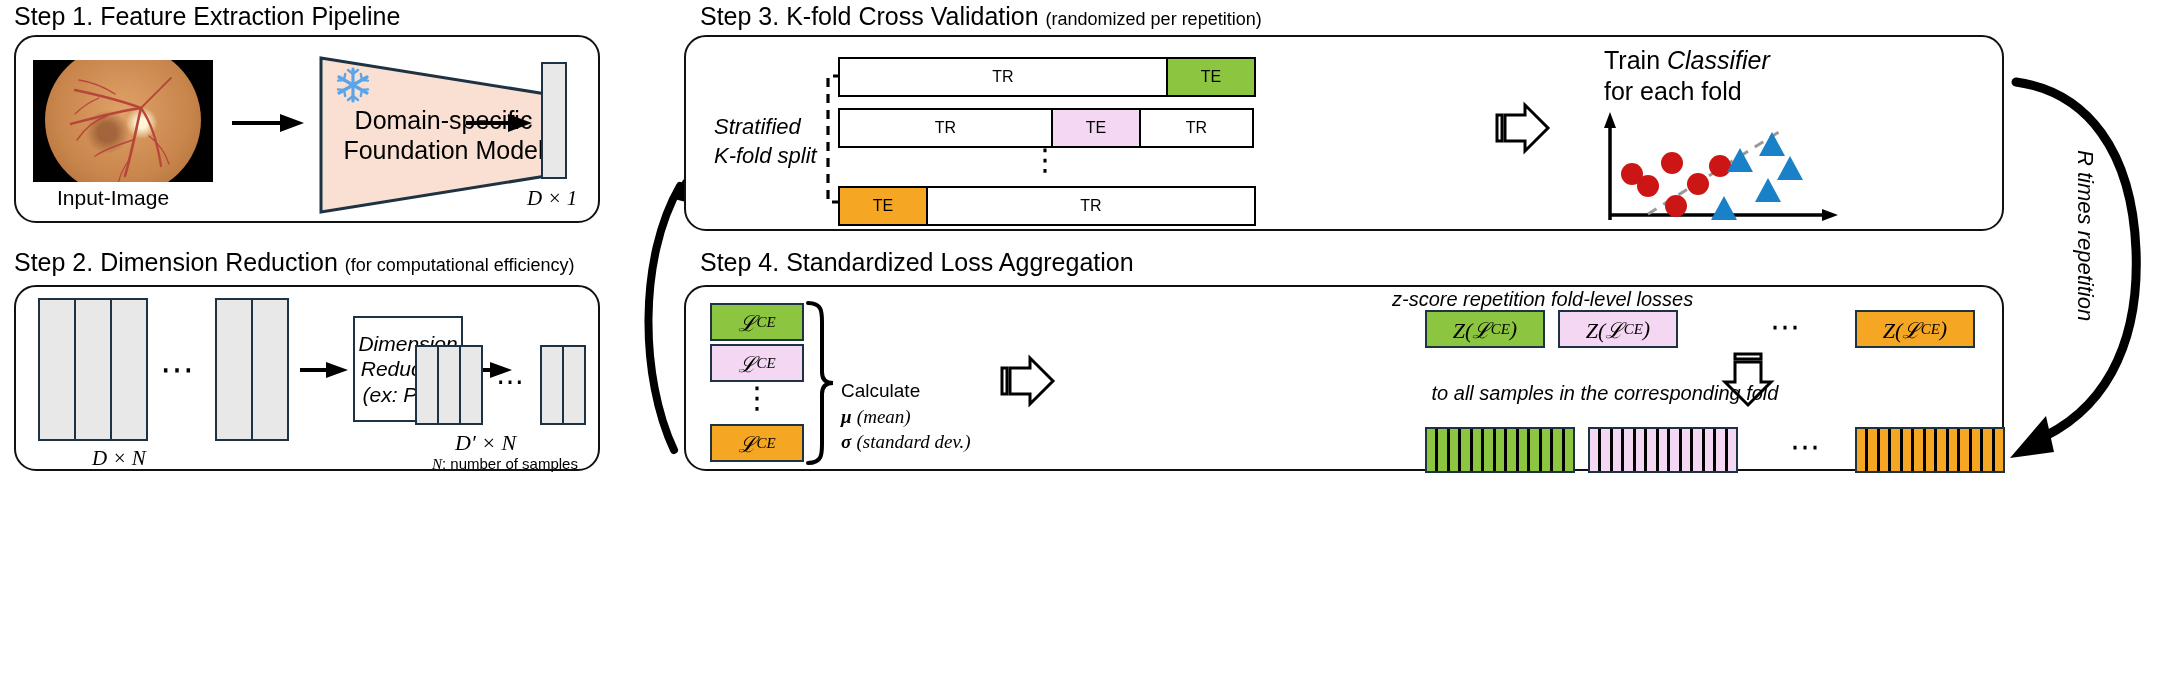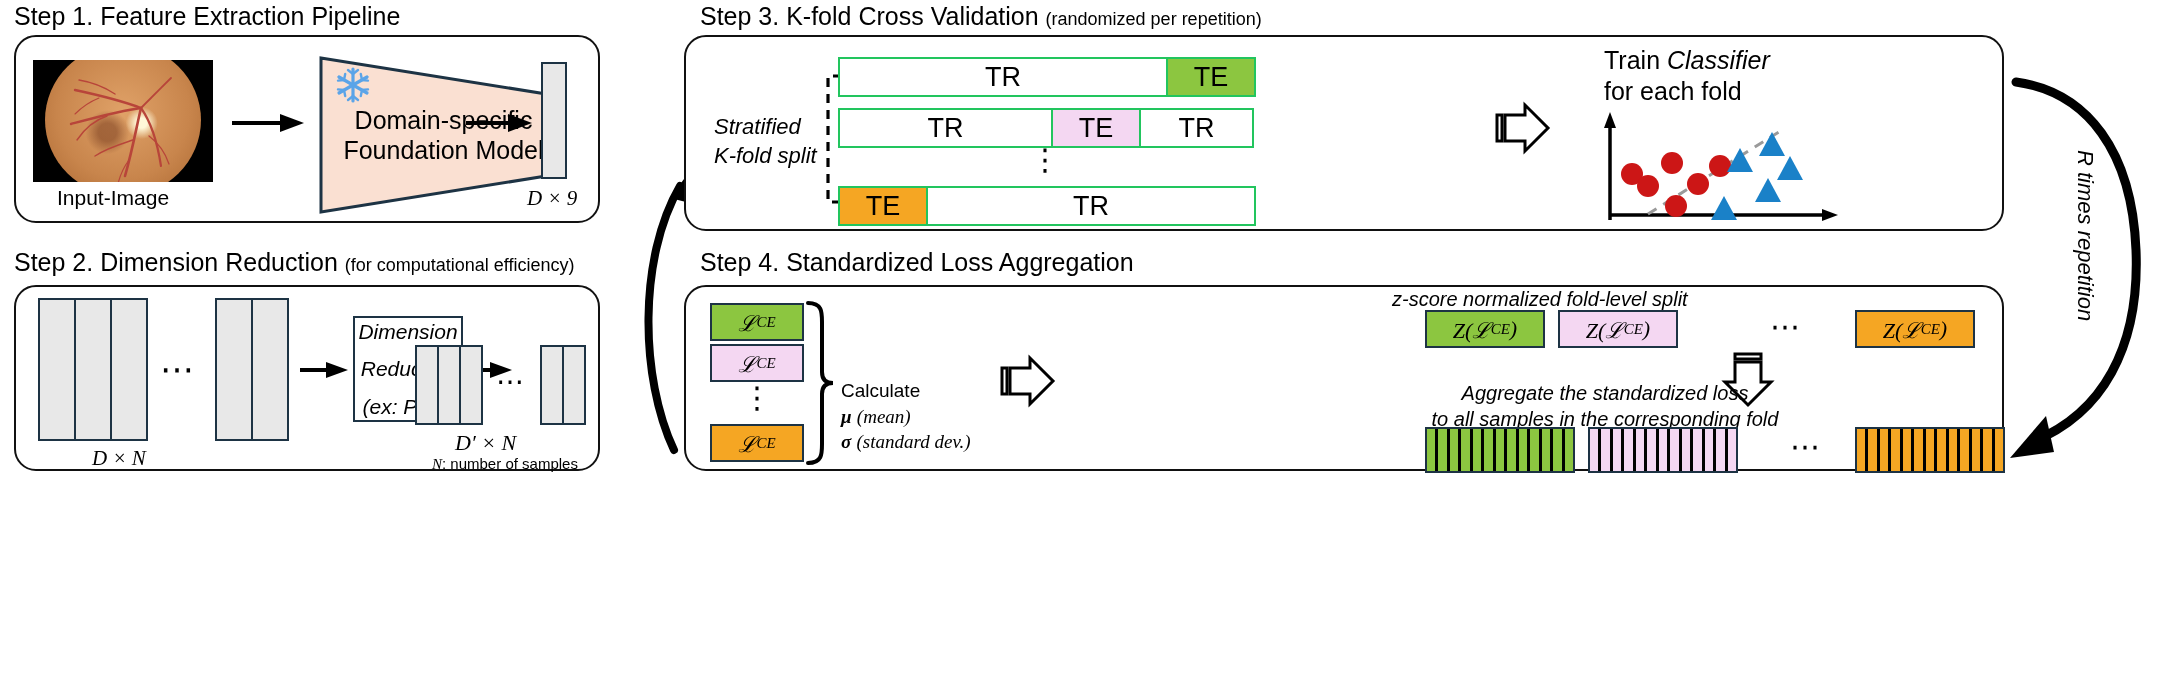--- a/index.html
+++ b/index.html
@@ -66,26 +66,26 @@
   .vdots {
     font-size: 30px;
     line-height: 0.55;
     text-align: center;
     color: #000;
   }
 
   
   .foldrow { display: flex; height: 40px; }
   .foldseg {
-    border: 2px solid #22c55e;
+    border: 2px solid #000000;
     margin-left: -2px;
     display: flex;
     align-items: center;
     justify-content: center;
-    font-size: 27px;
+    font-size: 16px;
     color: #000;
   }
   .foldseg:first-child { margin-left: 0; }
 
   .box-dim {
     border: 2px solid #1d3344;
     background: #fff;
     display: flex;
     align-items: center;
     justify-content: center;
@@ -177,21 +177,21 @@
   <div>Domain-specific</div>
   <div>Foundation Model</div>
 </div>
 
 <svg class="abs" style="left:466px; top:112px;" width="66" height="22" viewBox="0 0 66 22">
   <line x1="0" y1="11" x2="46" y2="11" stroke="#000" stroke-width="4"></line>
   <polygon points="42,2 66,11 42,20" fill="#000"></polygon>
 </svg>
 
 <div class="abs featblock" style="left:541px; top:62px; width:26px; height:117px;"></div>
-<div class="abs mathital" style="left:527px; top:186px; font-size:21px;">D × 9</div>
+<div class="abs mathital" style="left:527px; top:186px; font-size:21px;">D × 1</div>
 
 <div class="abs step-title" style="left:14px; top:250px;">
   <span>Step 2. Dimension Reduction</span>
   <span class="sub">(for computational efficiency)</span>
 </div>
 
 <div class="abs panel" style="left:14px; top:285px; width:586px; height:186px;"></div>
 
 <div class="abs colgroup" style="left:38px; top:298px; height:143px;">
   <div style="width:38px;"></div>
@@ -203,21 +203,21 @@
   <div style="width:38px;"></div>
     <div style="width:38px;"></div>
 </div>
 <div class="abs mathital" style="left:92px; top:446px; font-size:21px;">D × N</div>
 
 <svg class="abs" style="left:300px; top:360px;" width="48" height="20" viewBox="0 0 48 20">
   <line x1="0" y1="10" x2="30" y2="10" stroke="#000" stroke-width="4"></line>
   <polygon points="26,2 48,10 26,18" fill="#000"></polygon>
 </svg>
 
-<div class="abs box-dim it" style="left:353px; top:316px; width:110px; height:106px; font-size:21px; line-height:1.22; flex-direction:column;gap:12px;">
+<div class="abs box-dim it" style="left:353px; top:316px; width:110px; height:106px; font-size:21px; line-height:1.22; flex-direction:column;">
   <div>Dimension</div>
   <div>Reduction</div>
   <div>(ex: PCA)</div>
 </div>
 
 <svg class="abs" style="left:468px; top:360px;" width="44" height="20" viewBox="0 0 44 20">
   <line x1="0" y1="10" x2="26" y2="10" stroke="#000" stroke-width="4"></line>
   <polygon points="22,2 44,10 22,18" fill="#000"></polygon>
 </svg>
 
@@ -359,21 +359,21 @@
     <span class="mathital" style="font-weight:bold;">σ</span>
     <span class="mathital">(standard dev.)</span>
   </div>
 </div>
 
 <svg class="abs" style="left:1000px; top:355px;" width="56" height="52" viewBox="0 0 56 52">
   <polygon points="10,13 30,13 30,3 53,26 30,49 30,39 10,39" fill="#fff" stroke="#000" stroke-width="3"></polygon>
   <rect x="2" y="13" width="5" height="26" fill="#fff" stroke="#000" stroke-width="3"></rect>
 </svg>
 
-<div class="abs it" style="left:1392px; top:288px; font-size:20px;">z-score normalized fold-level split</div>
+<div class="abs it" style="left:1392px; top:288px; font-size:20px;">z-score repetition fold-level losses</div>
 
 <div class="abs chip" style="left:1425px; top:310px; width:120px; height:38px; background:#8CC640;">
   <span>Z(ℒ</span>
     <sub style="font-size:15px;">CE</sub>
     <span>)</span>
 </div>
 <div class="abs chip" style="left:1558px; top:310px; width:120px; height:38px; background:#F4D7F2;">
   <span>Z(ℒ</span>
     <sub style="font-size:15px;">CE</sub>
     <span>)</span>
@@ -384,21 +384,20 @@
     <sub style="font-size:15px;">CE</sub>
     <span>)</span>
 </div>
 
 <svg class="abs" style="left:1722px; top:352px;" width="52" height="56" viewBox="0 0 52 56">
   <polygon points="13,10 13,30 3,30 26,53 49,30 39,30 39,10" fill="#fff" stroke="#000" stroke-width="3"></polygon>
   <rect x="13" y="2" width="26" height="5" fill="#fff" stroke="#000" stroke-width="3"></rect>
 </svg>
 
 <div class="abs it" style="left:1395px; top:380px; width:420px; text-align:center; font-size:20px; line-height:1.3;">
-  <div>Aggregate the standardized loss</div>
   <div>to all samples in the corresponding fold</div>
 </div>
 
 <div class="abs striped" style="left:1425px; top:427px; width:150px; height:46px; background:#8CC640;">
   <i style="background:#8CC640"></i>
     <i style="background:#8CC640"></i>
     <i style="background:#8CC640"></i>
   <i style="background:#8CC640"></i>
     <i style="background:#8CC640"></i>
     <i style="background:#8CC640"></i>

